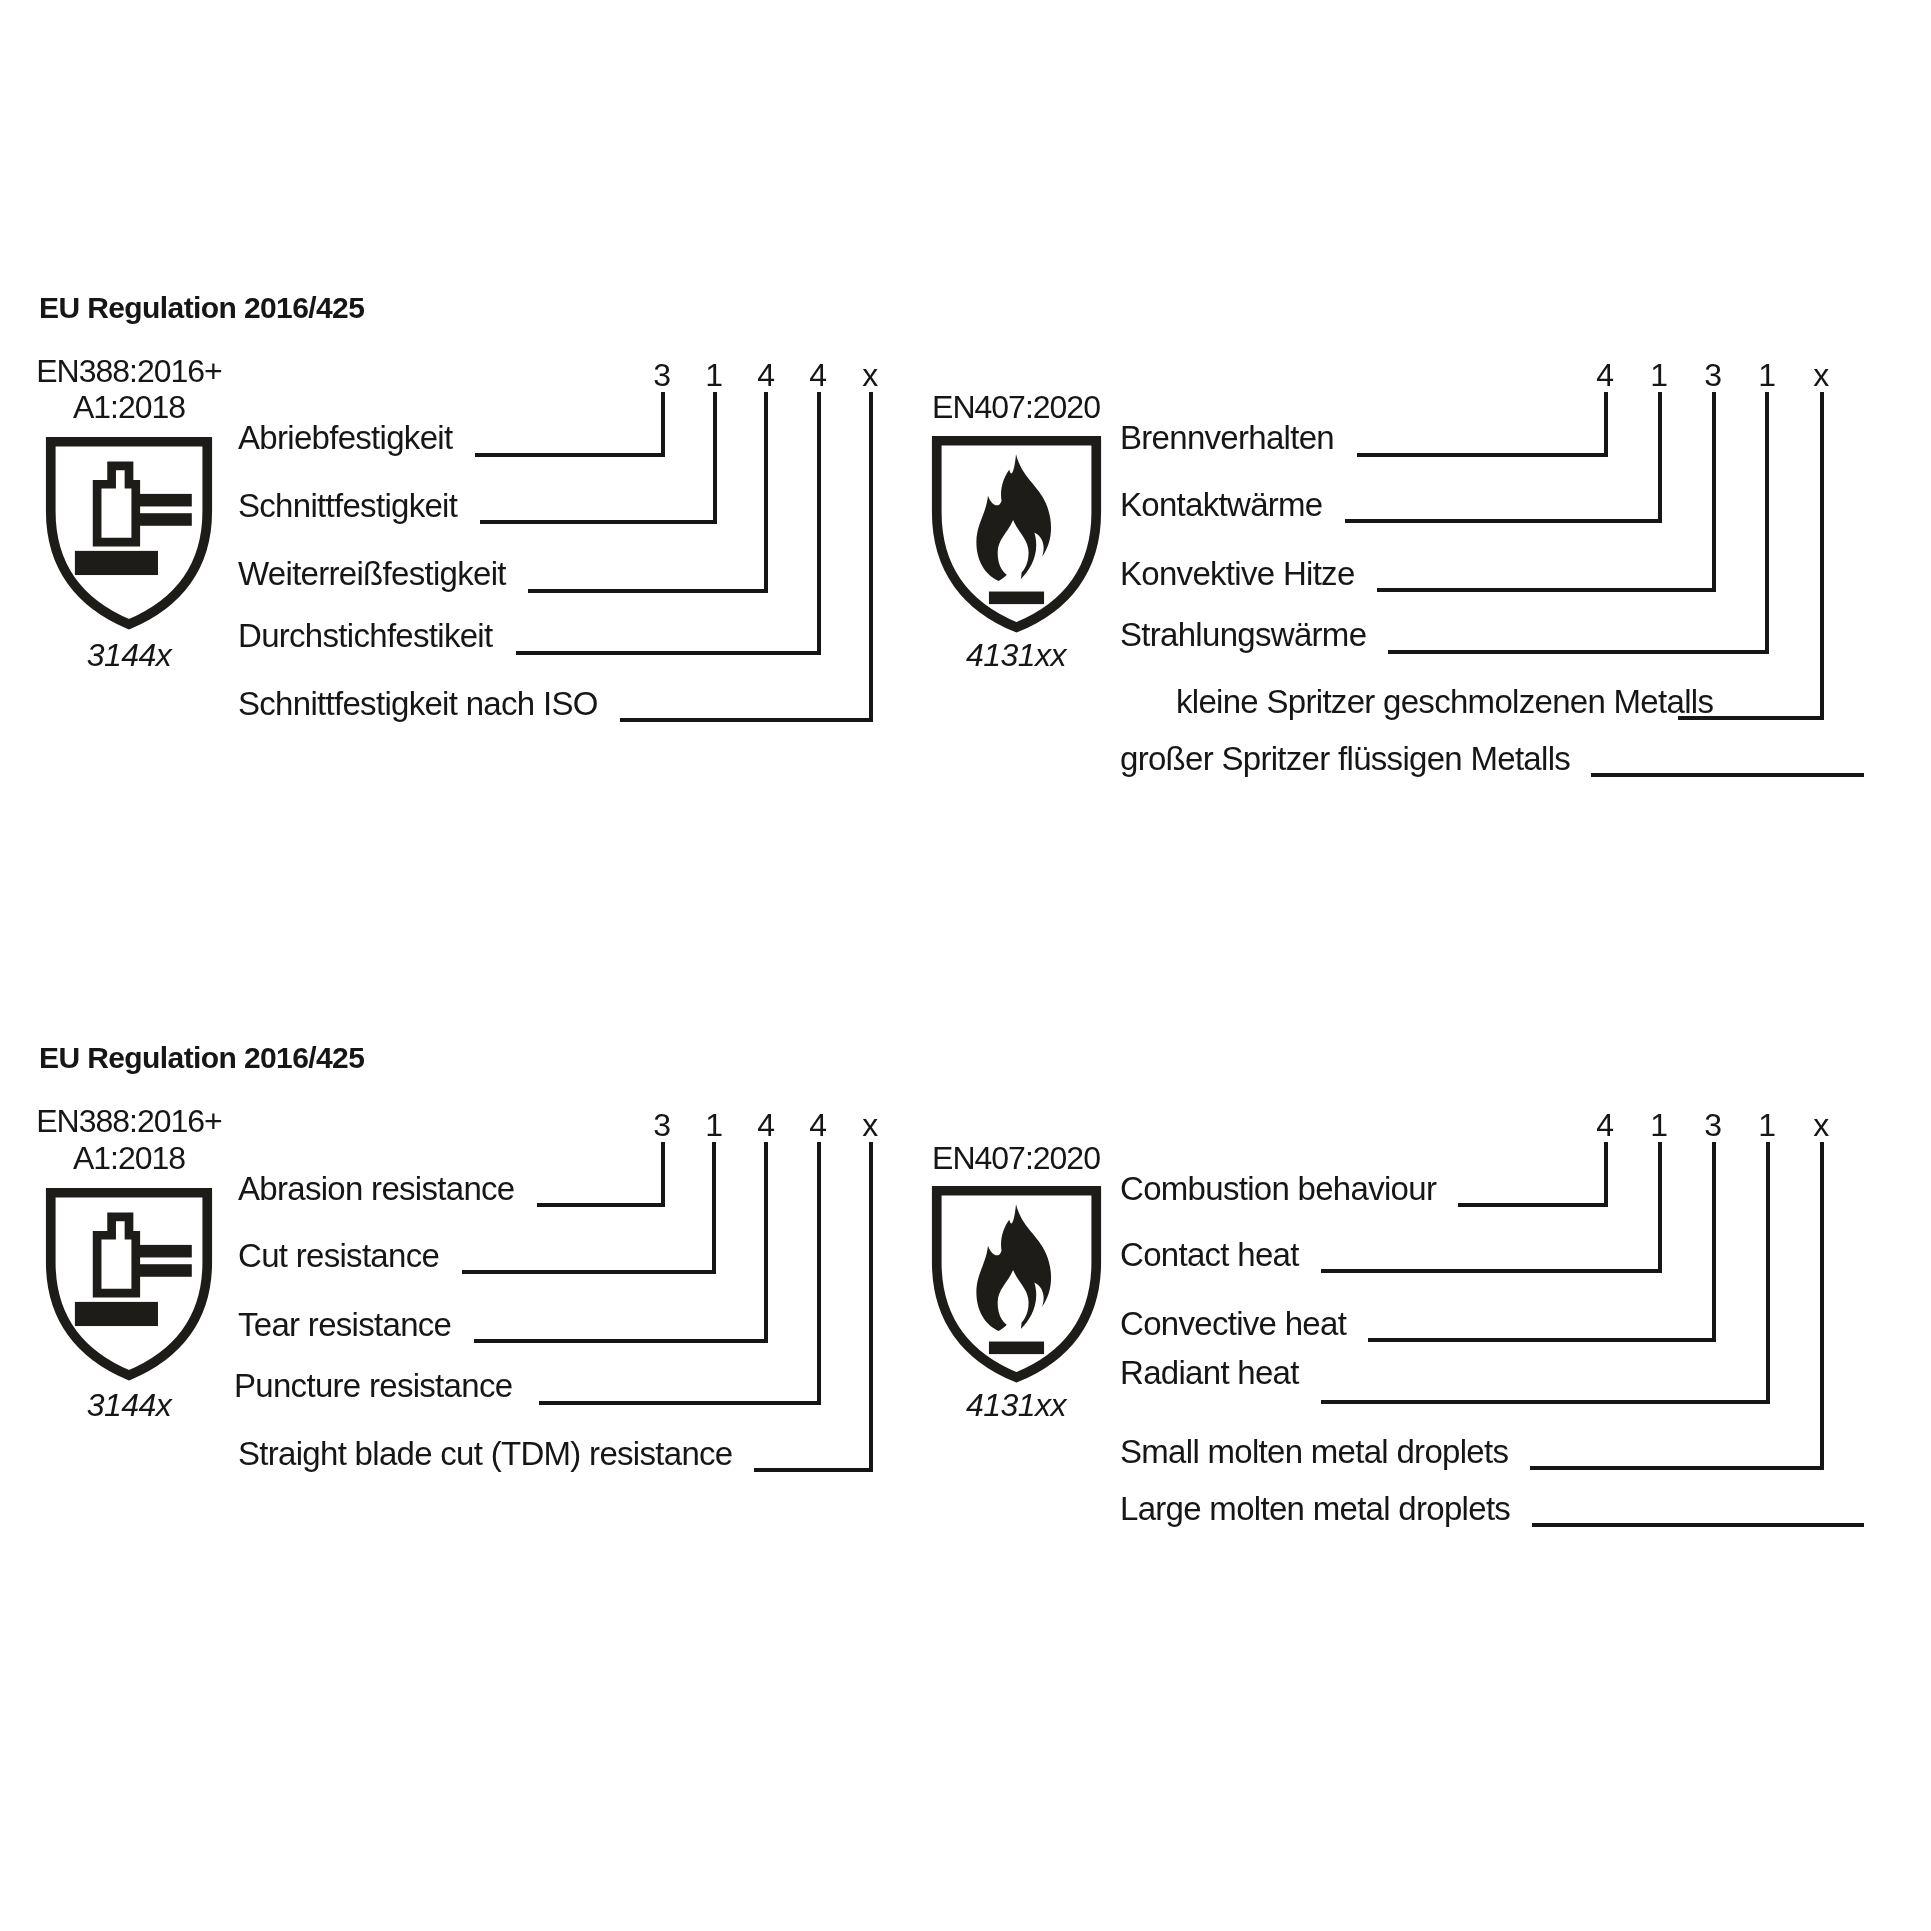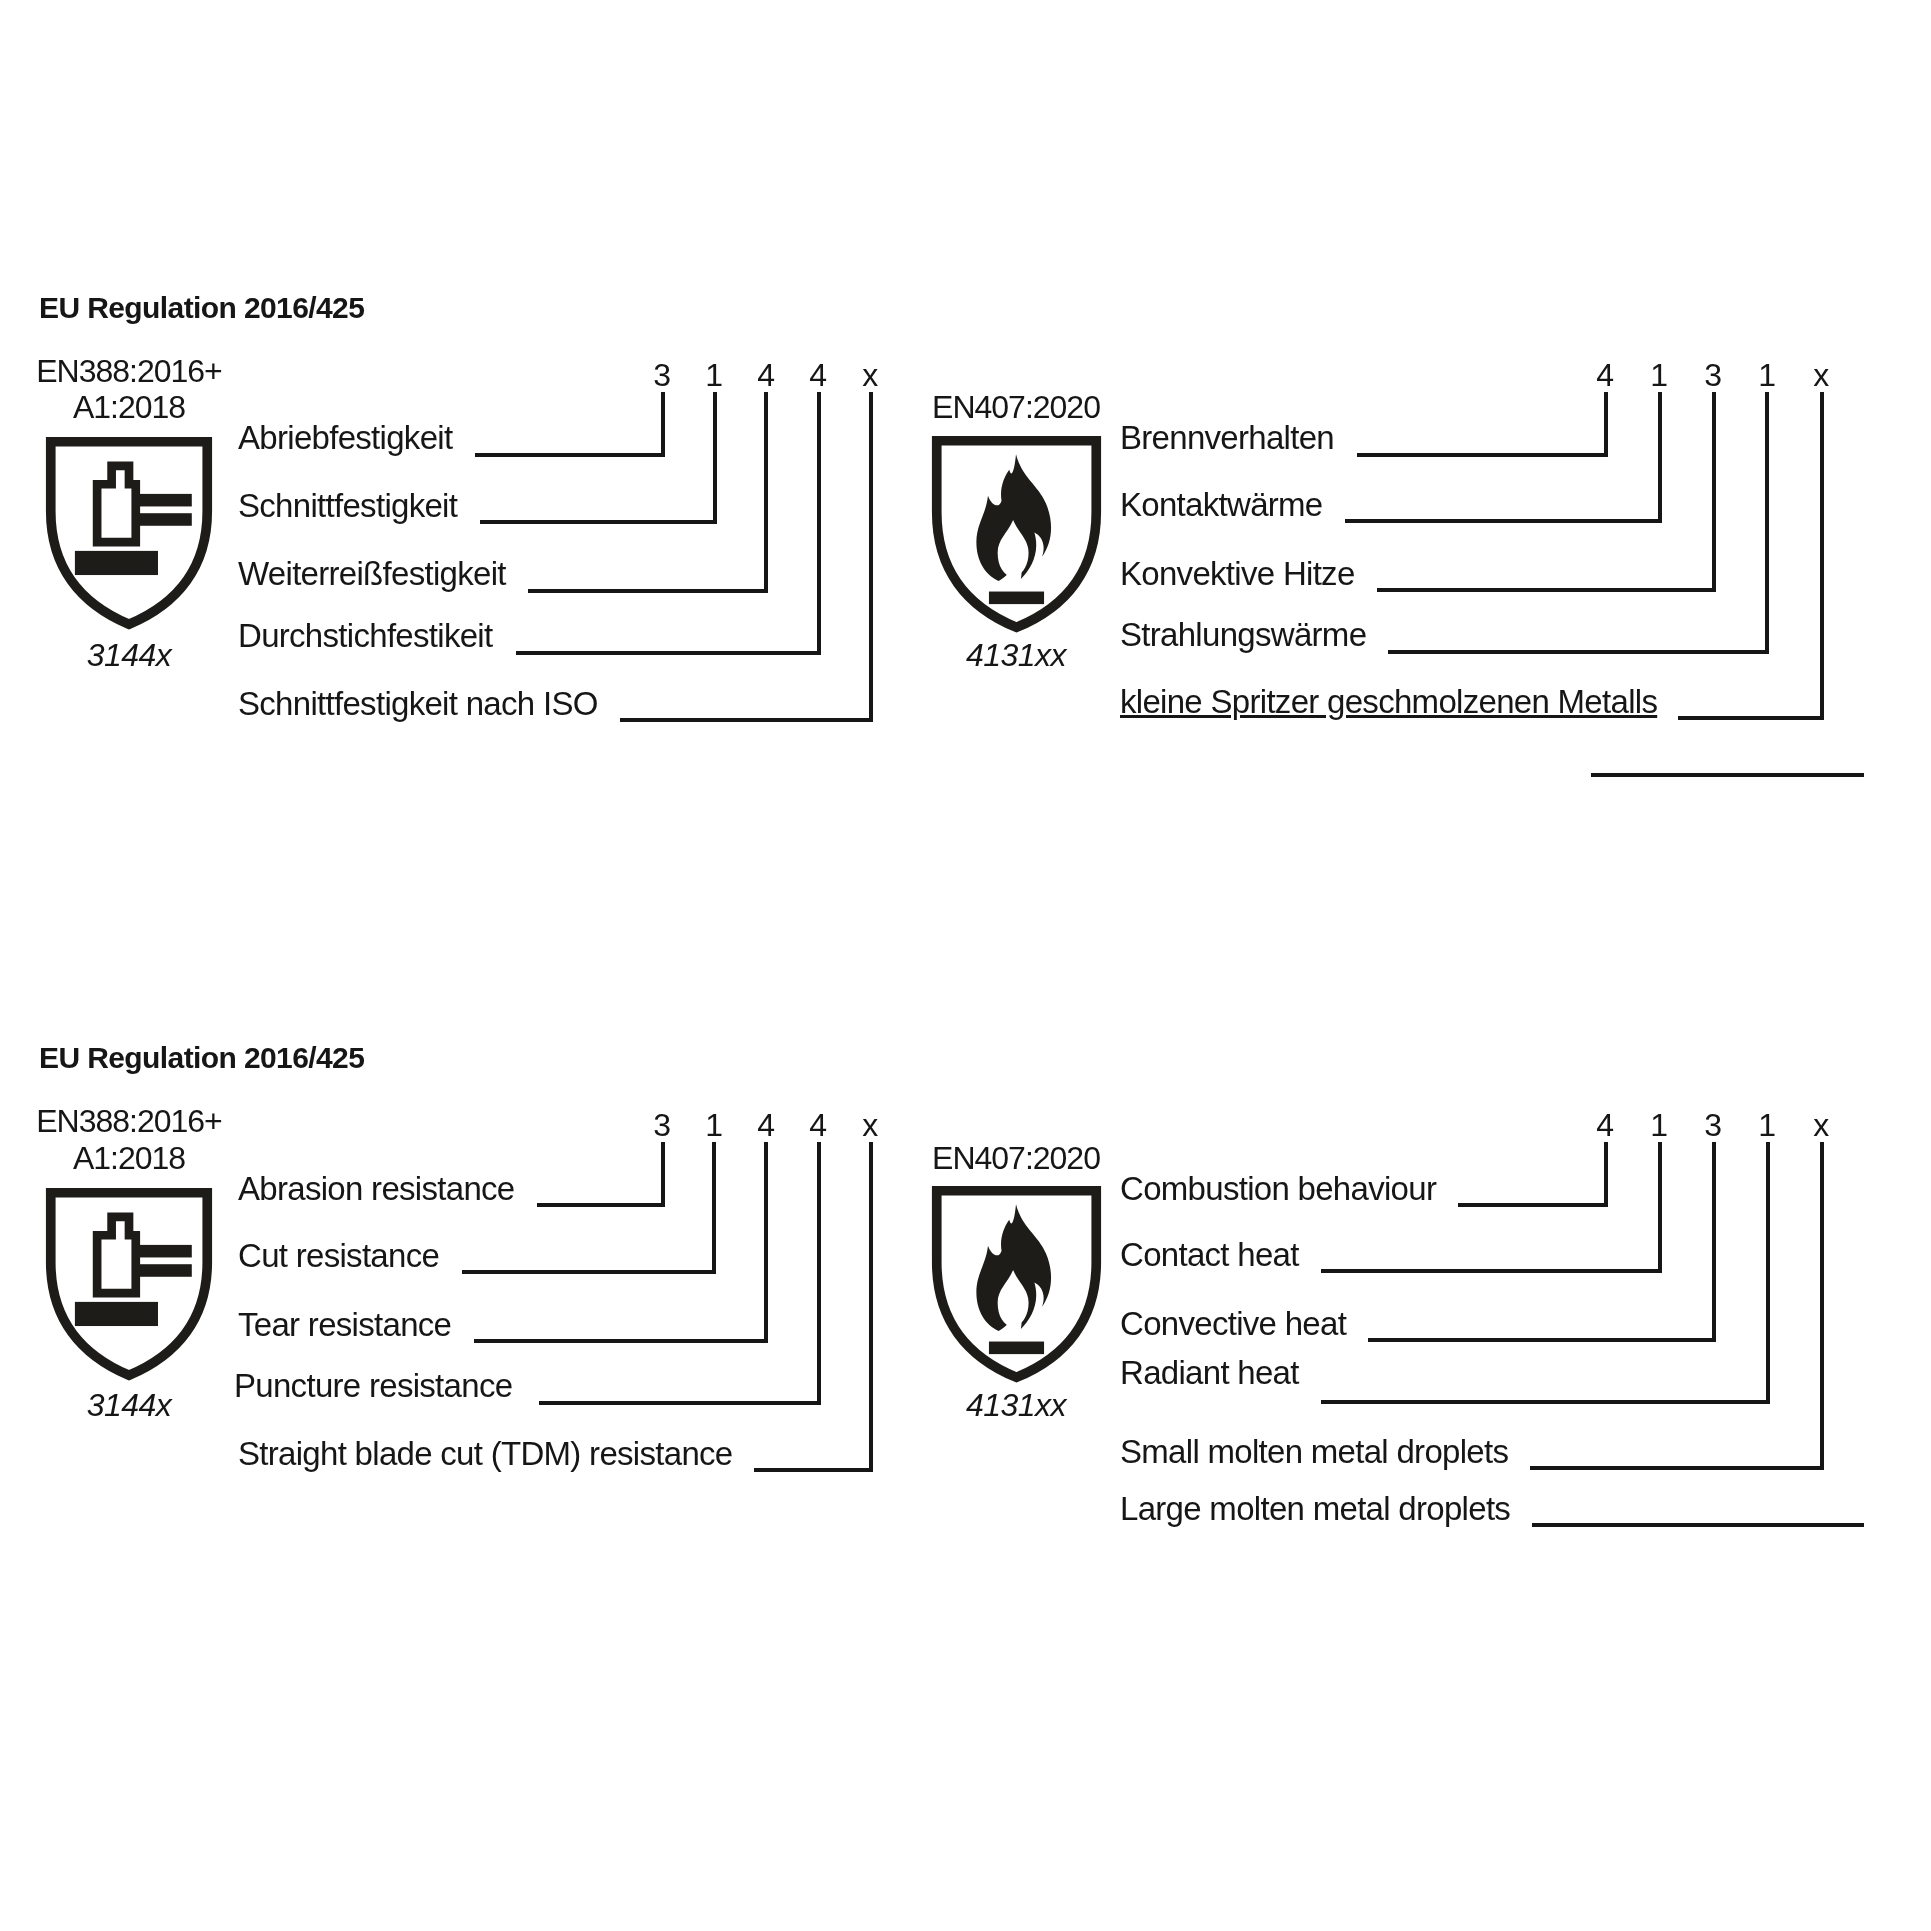--- a/index.html
+++ b/index.html
@@ -113,21 +113,22 @@
     <div class="digit" style="left: 1605px; top: 375px;">4</div>
     <div class="digit" style="left: 1659px; top: 375px;">1</div>
     <div class="digit" style="left: 1713px; top: 375px;">3</div>
     <div class="digit" style="left: 1767px; top: 375px;">1</div>
     <div class="digit" style="left: 1821px; top: 375px;">x</div>
     <div class="digit" style="left: 1876px; top: 375px;">x</div>
     <div class="row-label" style="left: 1120px; top: 438px;">Brennverhalten</div>
     <div class="row-label" style="left: 1120px; top: 505px;">Kontaktwärme</div>
     <div class="row-label" style="left: 1120px; top: 574px;">Konvektive Hitze</div>
     <div class="row-label" style="left: 1120px; top: 635px;">Strahlungswärme</div>
-    <div class="row-label" style="left: 1120px; top: 702px; text-decoration: underline;">kleine Spritzer geschmolzenen Metalls</div>
+    <div class="row-label" style="left: 1176px; top: 702px;">kleine Spritzer geschmolzenen Metalls</div>
+    <div class="row-label" style="left: 1120px; top: 759px;">großer Spritzer flüssigen Metalls</div>
     <div class="heading" style="left: 39px; top: 1058px;">EU Regulation 2016/425</div>
     <div class="std-line" style="left: 129px; top: 1121px;">EN388:2016+</div>
     <div class="std-line" style="left: 129px; top: 1158px;">A1:2018</div>
     <div class="pictogram" style="left: 43px; top: 1185px; width: 172px; height: 199px;">
 <svg viewBox="0 0 178 206">
   <path d="M8,8 H170 V80 C170,138 139,176 89,197 C39,176 8,138 8,80 Z" fill="#ffffff" stroke="#1e1c18" stroke-width="10"></path>
   <path d="M56,52 H71 V33 H89 V52 H96 V112 H56 Z" fill="#ffffff" stroke="#1e1c18" stroke-width="9"></path>
   <rect x="96" y="62" width="58" height="13" fill="#1e1c18"></rect>
   <rect x="96" y="82" width="58" height="13" fill="#1e1c18"></rect>
   <rect x="33" y="121" width="86" height="25" fill="#1e1c18"></rect>

